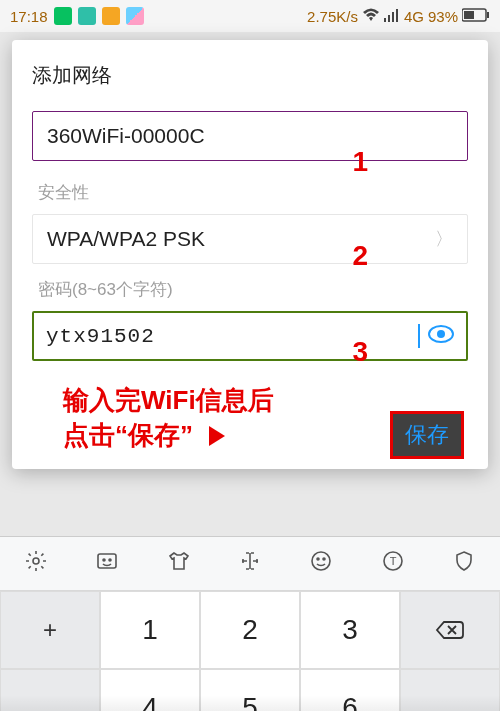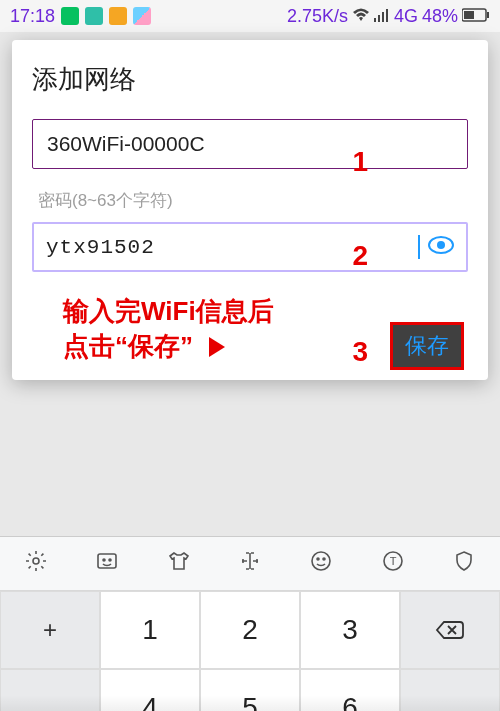--- a/index.html
+++ b/index.html
@@ -4,52 +4,52 @@
 <style>
   * { box-sizing: border-box; margin: 0; padding: 0; font-family: -apple-system, "Helvetica Neue", Arial, sans-serif; }
   html, body { width: 500px; height: 711px; overflow: hidden; }
   body { background: #e8e8e8; position: relative; }
 
   
   .status-bar {
     height: 32px; width: 100%;
     background: #f5f5f5;
     display: flex; align-items: center; justify-content: space-between;
-    padding: 0 10px; font-size: 18px; color: #6d28d9;
+    padding: 0 10px; font-size: 15px; color: #a16207;
   }
   .status-left { display: flex; align-items: center; gap: 6px; }
   .status-right { display: flex; align-items: center; gap: 4px; }
   .app-icon { width: 18px; height: 18px; border-radius: 3px; display: inline-block; }
   .ico-green { background: #07c160; }
   .ico-teal  { background: #2fbfa8; }
   .ico-orange{ background: #f5a623; }
   .ico-blue  { background: linear-gradient(135deg,#6cd0ff 50%,#ff9fc6 50%); }
 
   
   .dialog {
     position: absolute; top: 40px; left: 12px; right: 12px;
     background: #fff; border-radius: 4px;
     box-shadow: 0 4px 20px rgba(0,0,0,.25);
     padding: 22px 20px 16px;
   }
-  .dialog-title { font-size: 26px; color: #222; margin-bottom: 22px; }
+  .dialog-title { font-size: 20px; color: #222; margin-bottom: 22px; }
   .field-label { font-size: 17px; color: #9e9e9e; margin: 6px 6px 10px; }
   .text-input {
     width: 100%; border: 1px solid #701a75; border-radius: 2px;
     font-size: 21px; color: #222; padding: 12px 14px; background:#fff;
     margin-bottom: 14px;
   }
   .select-row {
     width: 100%; border: 1px solid #e6e6e6; border-radius: 2px;
     font-size: 21px; color: #222; padding: 12px 14px; background:#fff;
     margin-bottom: 14px; display:flex; align-items:center; justify-content:space-between;
   }
   .chevron { color:#bbb; font-size:18px; }
   .pwd-wrap {
-    width: 100%; border: 2px solid #c4b5fd; border-radius: 2px;
+    width: 100%; border: 2px solid #4d7c0f; border-radius: 2px;
     padding: 10px 12px; display:flex; align-items:center; gap:8px;
     margin-bottom: 22px;
   }
   .pwd-wrap input {
     flex:1; border:none; outline:none; font-size:21px;
     font-family: "Courier New", monospace; color:#222; letter-spacing:1px;
   }
   .eye { color:#1e9bff; font-size:22px; }
   .caret { display:inline-block; width:2px; height:24px; background:#1e9bff; vertical-align:middle; }
 
@@ -107,36 +107,41 @@
     </span>
     <span>
       <svg width="16" height="14" viewBox="0 0 16 14">
           <rect x="0" y="10" width="2" height="4" fill="#444"></rect>
           <rect x="4" y="7" width="2" height="7" fill="#444"></rect>
           <rect x="8" y="4" width="2" height="10" fill="#444"></rect>
           <rect x="12" y="1" width="2" height="13" fill="#444"></rect>
         </svg>
     </span>
     <span>4G</span>
-    <span>48%</span>
+    <span>93%</span>
     <span>
       <svg width="28" height="14" viewBox="0 0 28 14">
           <rect x="0" y="1" width="24" height="12" rx="2" fill="none" stroke="#444" stroke-width="1.5"></rect>
           <rect x="2" y="3" width="10" height="8" fill="#444"></rect>
           <rect x="25" y="4" width="2" height="6" fill="#444"></rect>
         </svg>
     </span>
   </div>
 </div>
 
 <div class="dialog">
   <div class="dialog-title">添加网络</div>
 
   <input class="text-input" value="360WiFi-00000C" style="">
 
+  <div class="field-label">安全性</div>
+  <div class="select-row">
+    <span>WPA/WPA2 PSK</span>
+    <span class="chevron">〉</span>
+  </div>
 
   <div class="field-label">密码(8~63个字符)</div>
   <div class="pwd-wrap">
     <input value="ytx91502" style="">
     <span class="caret"></span>
     <span class="eye">
       <svg width="26" height="18" viewBox="0 0 26 18">
           <ellipse cx="13" cy="9" rx="12" ry="8" fill="none" stroke="#1e9bff" stroke-width="2"></ellipse>
           <circle cx="13" cy="9" r="4" fill="#1e9bff"></circle>
         </svg>

